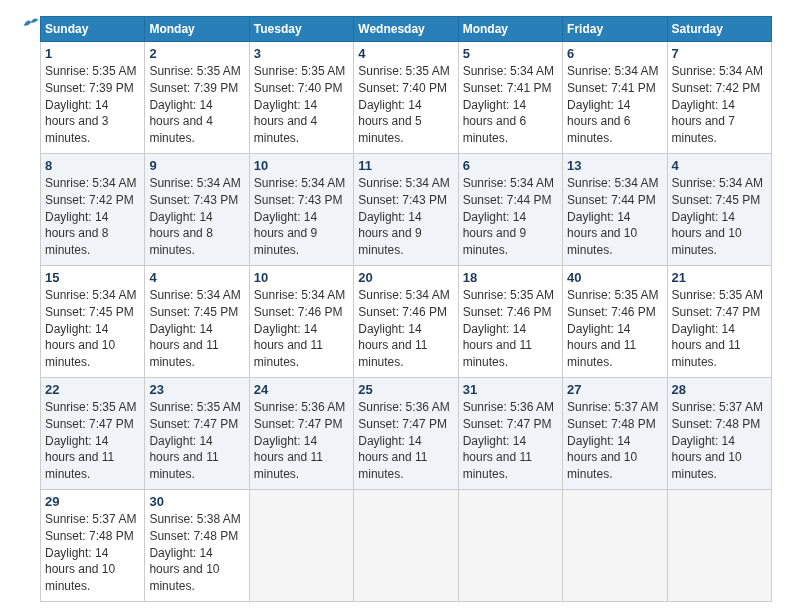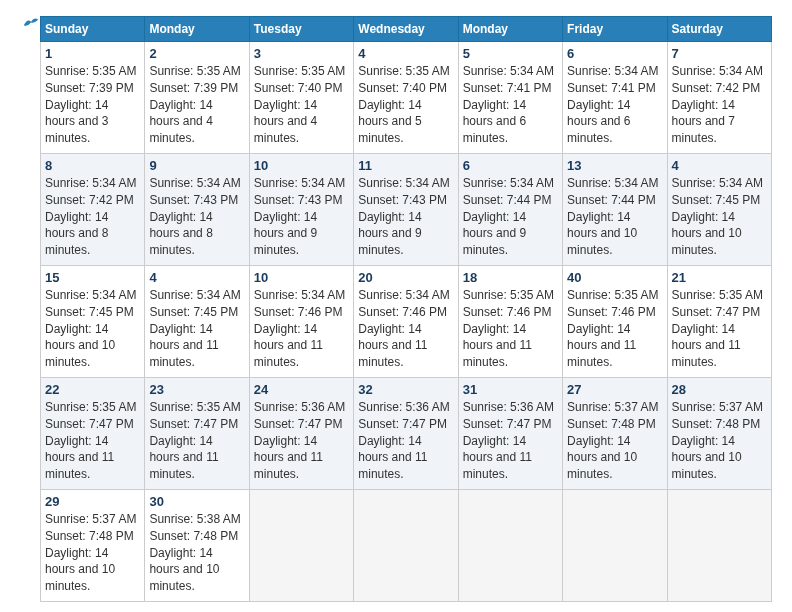--- a/index.html
+++ b/index.html
@@ -327,21 +327,21 @@
       </td>
           <td>
         <span class="day-num">24</span>
         <div class="day-detail">
           Sunrise: 5:36 AM<br>
           Sunset: 7:47 PM<br>
           Daylight: 14 hours and 11 minutes.
         </div>
       </td>
           <td>
-        <span class="day-num">32</span>
+        <span class="day-num">25</span>
         <div class="day-detail">
           Sunrise: 5:36 AM<br>
           Sunset: 7:47 PM<br>
           Daylight: 14 hours and 11 minutes.
         </div>
       </td>
           <td>
         <span class="day-num">31</span>
         <div class="day-detail">
           Sunrise: 5:36 AM<br>

